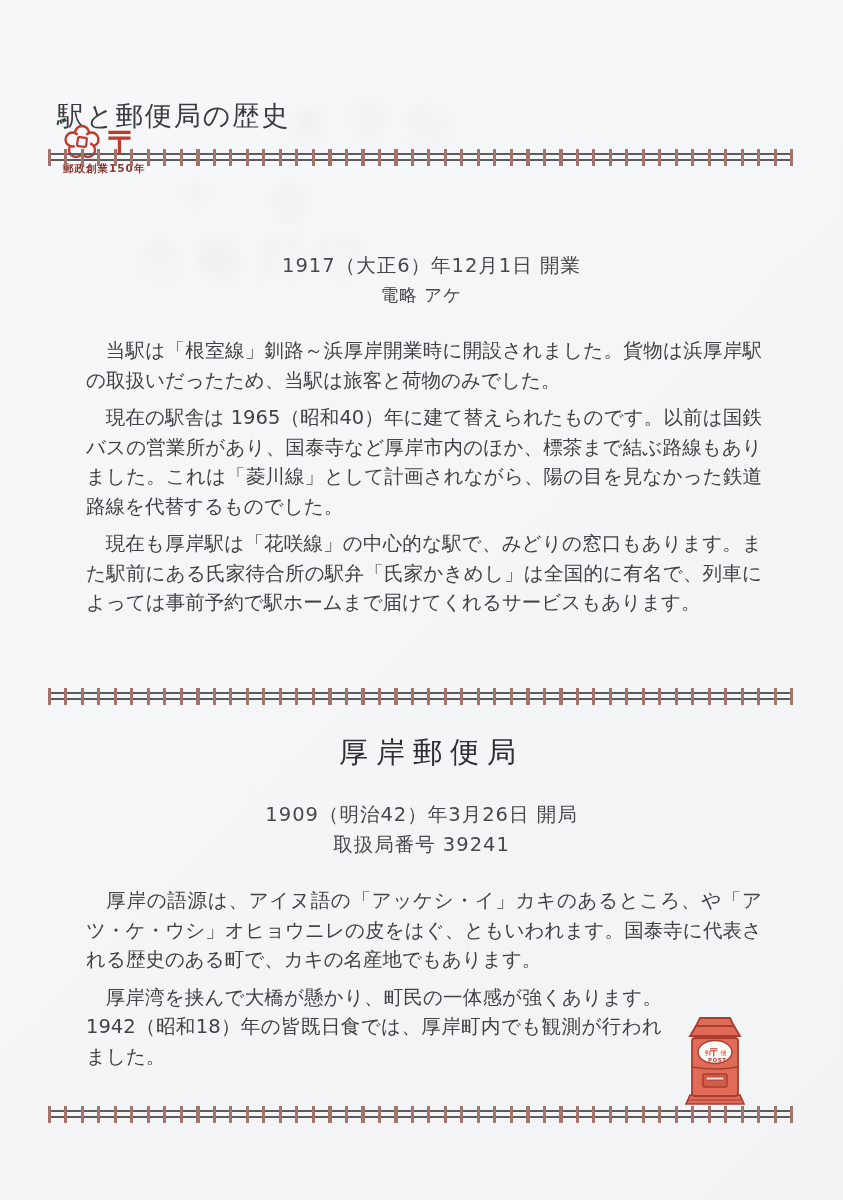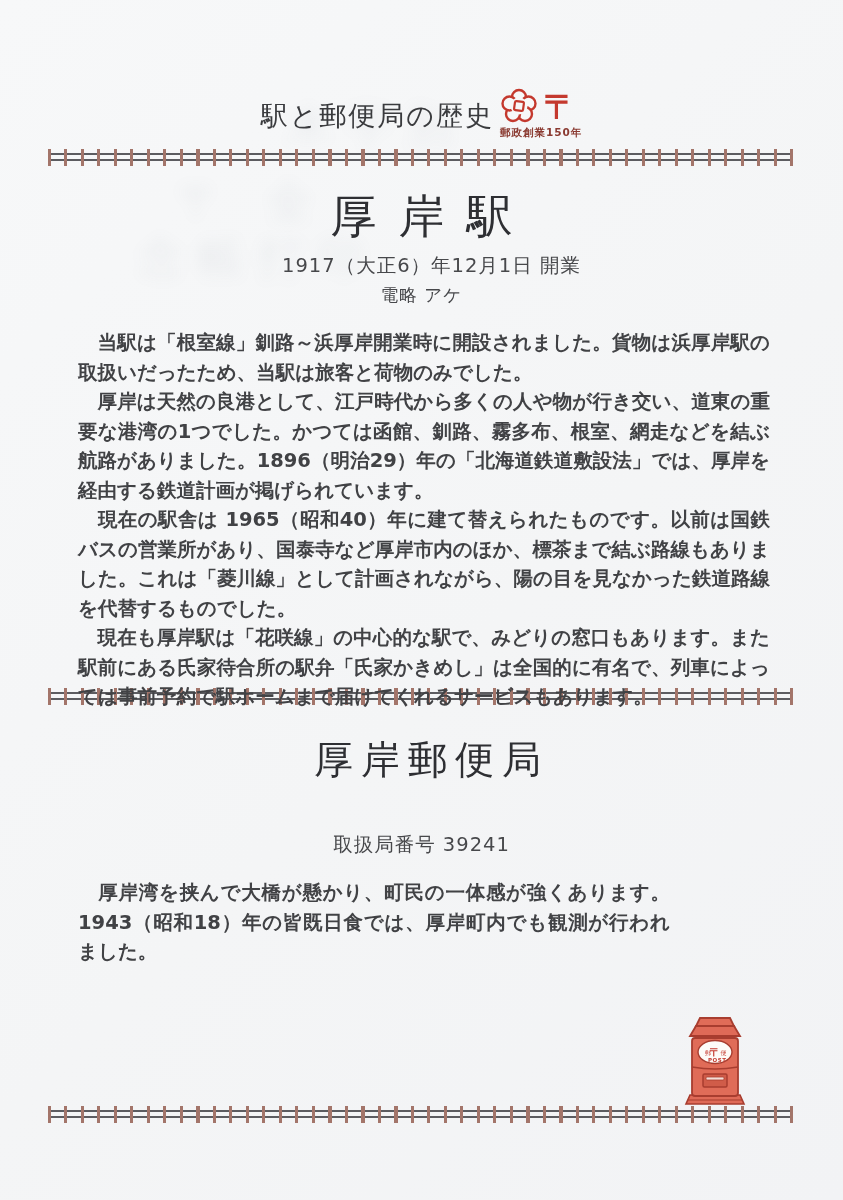--- a/index.html
+++ b/index.html
@@ -32,21 +32,21 @@
     letter-spacing:14px;
     pointer-events:none;
     user-select:none;
   }
   .ghost.g1{left:286px;top:96px;}
   .ghost.g2{left:178px;top:172px;}
   .ghost.g3{left:138px;top:228px;}
 
   .header{
     position:absolute;left:57px;top:98px;right:57px;
-    display:flex;justify-content:center;align-items:flex-start;
+    display:flex;justify-content:space-between;align-items:flex-start;flex-direction:column;
   }
   .header-title{
     font-size:27px;font-weight:500;color:#3a3b3e;letter-spacing:2px;
   }
   .logo{
     display:flex;flex-direction:column;align-items:center;gap:2px;
     transform:translateY(-10px);
   }
   .logo-marks{display:flex;align-items:center;gap:6px;}
   .postal-mark{
@@ -71,39 +71,39 @@
   .track-2{top:688px;}
   .track-3{top:1106px;}
 
   .section-title{
     position:absolute;left:0;right:0;text-align:center;
     font-family:"DejaVu Serif","Liberation Serif",serif;
     color:var(--title-ink);
     font-weight:500;
   }
   .station-title{top:186px;font-size:46px;letter-spacing:22px;text-indent:22px;}
-  .po-title{top:733px;font-size:39px;letter-spacing:8px;text-indent:8px;padding-left:12px;}
+  .po-title{top:733px;font-size:29px;letter-spacing:8px;text-indent:8px;padding-left:12px;}
 
   .center-line{
     position:absolute;left:0;right:0;text-align:center;
     font-size:19.5px;color:#47484b;letter-spacing:1px;
   }
   .station-opened{top:252px;padding-left:20px;}
   .station-telegraph{top:283px;font-size:17.5px;}
   .po-opened{top:801px;}
   .po-number{top:831px;}
 
   .body-block{
     position:absolute;left:78px;width:692px;
     font-size:19.5px;line-height:29.5px;color:#414245;
     text-align:justify;
   }
   .station-body{top:328px;}
   .po-body{top:878px;}
-  .body-block p{margin:0;font-weight:bold;}
+  .body-block p{margin:8px;}
   .po-body p.last{padding-right:100px;}
 
   .postbox{
     position:absolute;left:672px;top:1012px;width:86px;height:94px;
   }
 
   .flower-svg,.postbox-svg{display:block;}
 </style>
 </head>
 <body>
@@ -134,36 +134,36 @@
         <span class="postal-mark">〒</span>
       </div>
       <div class="logo-caption">郵政創業150年</div>
     </div>
   </div>
 
   <div class="track track-1"></div>
   <div class="track track-2"></div>
   <div class="track track-3"></div>
 
-  <div class="section-title station-title">厚岸駅</div>
   <div class="center-line station-opened">1917（大正6）年12月1日 開業</div>
   <div class="center-line station-telegraph">電略 アケ</div>
 
   <div class="body-block station-body">
     <p>　当駅は「根室線」釧路～浜厚岸開業時に開設されました。貨物は浜厚岸駅の取扱いだったため、当駅は旅客と荷物のみでした。</p>
-    <p>　厚岸は天然の良港として、江戸時代から多くの人や物が行き交い、道東の重要な港湾の1つでした。かつては函館、釧路、霧多布、根室、網走などを結ぶ航路がありました。1896（明治29）年の「北海道鉄道敷設法」では、厚岸を経由する鉄道計画が掲げられています。</p>
     <p>　現在の駅舎は 1965（昭和40）年に建て替えられたものです。以前は国鉄バスの営業所があり、国泰寺など厚岸市内のほか、標茶まで結ぶ路線もありました。これは「菱川線」として計画されながら、陽の目を見なかった鉄道路線を代替するものでした。</p>
     <p>　現在も厚岸駅は「花咲線」の中心的な駅で、みどりの窓口もあります。また駅前にある氏家待合所の駅弁「氏家かきめし」は全国的に有名で、列車によっては事前予約で駅ホームまで届けてくれるサービスもあります。</p>
   </div>
 
   <div class="section-title po-title">厚岸郵便局</div>
+  <div class="center-line po-opened">1909（明治42）年3月26日 開局</div>
   <div class="center-line po-number">取扱局番号 39241</div>
 
   <div class="body-block po-body">
-    <p class="last">　厚岸湾を挟んで大橋が懸かり、町民の一体感が強くあります。1943（昭和18）年の皆既日食では、厚岸町内でも観測が行われました。</p>
+    <p>　厚岸の語源は、アイヌ語の「アッケシ・イ」カキのあるところ、や「アツ・ケ・ウシ」オヒョウニレの皮をはぐ、ともいわれます。国泰寺に代表される歴史のある町で、カキの名産地でもあります。</p>
+    <p class="last">　厚岸湾を挟んで大橋が懸かり、町民の一体感が強くあります。1942（昭和18）年の皆既日食では、厚岸町内でも観測が行われました。</p>
   </div>
 
   <div class="postbox">
     <svg class="postbox-svg" width="86" height="94" viewBox="0 0 86 94">
 
       <path d="M18 83 L68 83 L72 92 L14 92 Z" fill="#df6a57" stroke="#a83d2f" stroke-width="1.6"></path>
       <line x1="16" y1="88" x2="70" y2="88" stroke="#a83d2f" stroke-width="1.2"></line>
 
       <rect x="20" y="26" width="46" height="58" rx="3" fill="#e06c58" stroke="#a83d2f" stroke-width="1.8"></rect>
 

